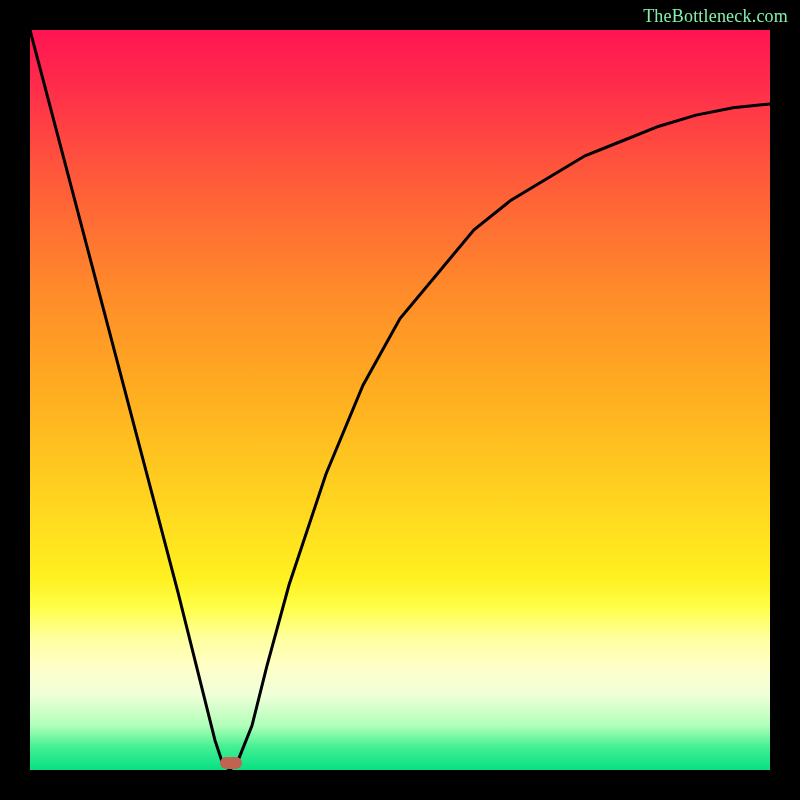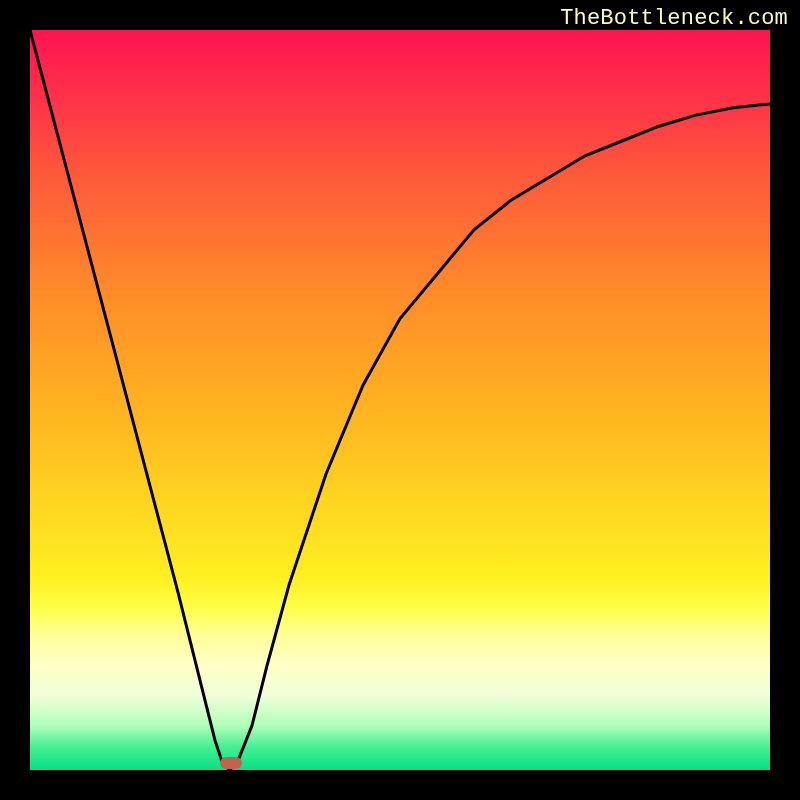--- a/index.html
+++ b/index.html
@@ -30,24 +30,24 @@
       #ffffc8 86%,
       #eeffd8 90%,
       #b0ffb8 94%,
       #40ef91 97%,
       #08e084 100%);
   }
   .watermark {
     position: absolute;
     top: 6px;
     right: 12px;
-    color: #fef9c3;
-    font-size: 22px;
+    color: #86efac;
+    font-size: 18px;
     letter-spacing: 0.2px;
-    font-family: Liberation Mono, monospace;
+    font-family: Liberation Serif, serif;
   }
   svg.curve {
     position: absolute;
     left: 0;
     top: 0;
     width: 740px;
     height: 740px;
   }
   .marker {
     position: absolute;

